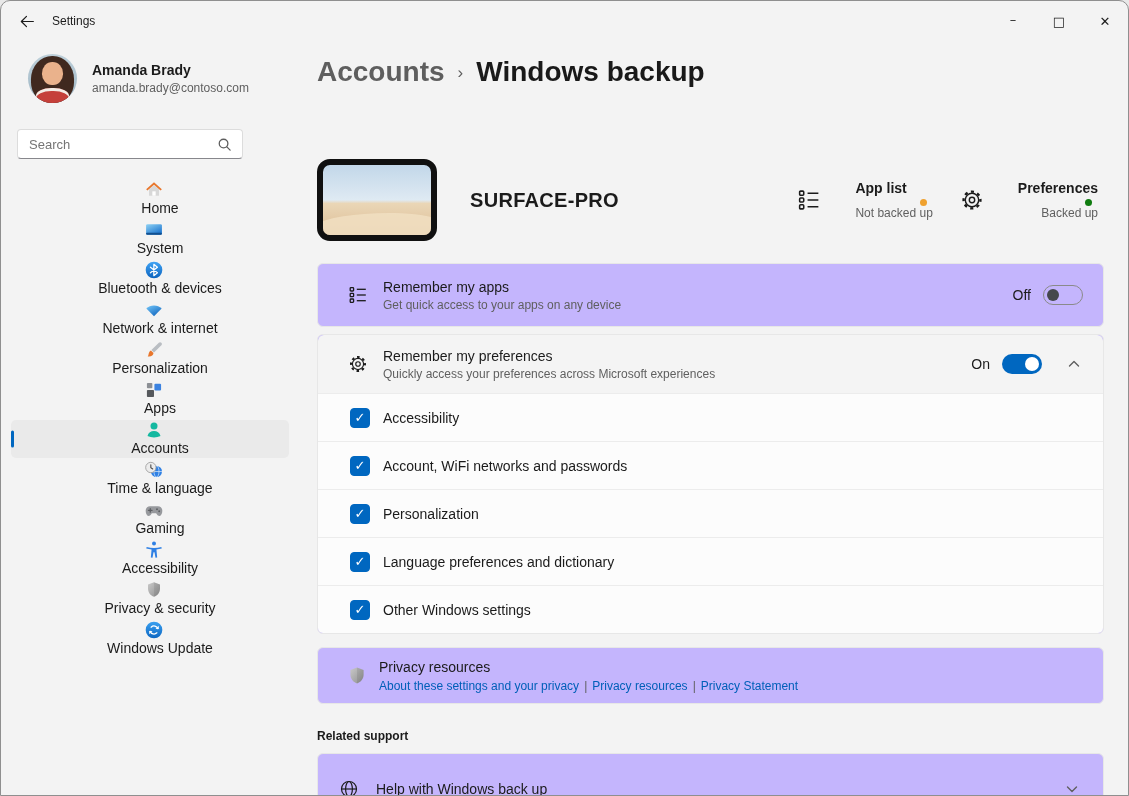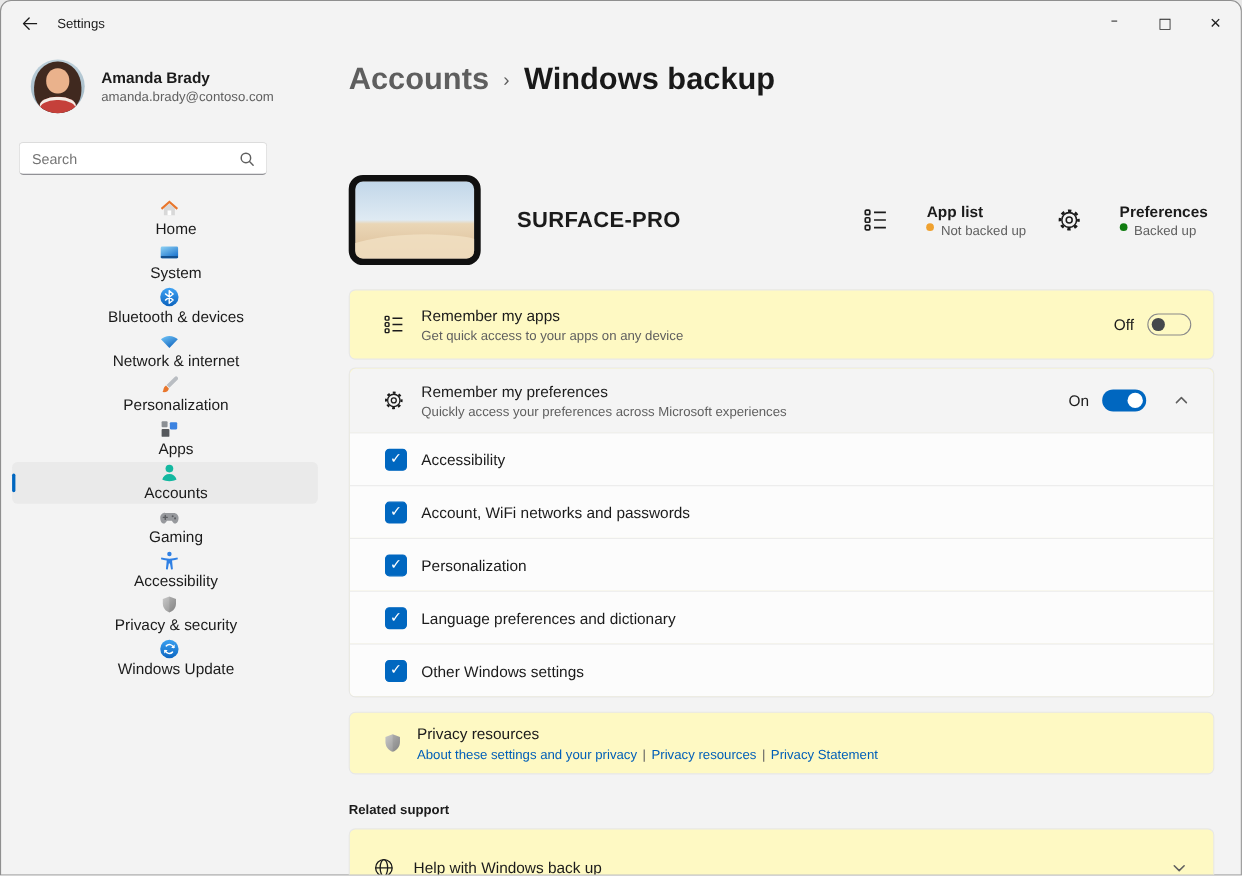--- a/index.html
+++ b/index.html
@@ -53,26 +53,26 @@
   .device-row { margin-top:71px; display:flex; align-items:center; }
   .device-thumb { position:relative; width:120px; height:82px; border:6px solid #101010; border-radius:13px; overflow:hidden; flex:none;
     background:linear-gradient(180deg,#c2d7e9 0%, #dfeaf3 50%, #ead6b6 55%, #dcbd96 100%); }
   .device-thumb::after { content:""; position:absolute; left:-12%; bottom:-10%; width:125%; height:42%; background:#f1dfc2; transform:rotate(-4deg); border-radius:45% 65% 0 0; opacity:.85; }
   .device-name { margin-left:33px; font-size:20px; font-weight:600; letter-spacing:.3px; }
   .device-statuses { margin-left:auto; display:flex; gap:27px; padding-right:6px; }
   .status { display:flex; align-items:center;gap:24px; }
   .status-icon { width:24px; height:24px; margin-right:10px; display:flex; flex:none; }
   .status-icon svg { width:24px; height:24px; }
   .status-label { font-size:14px; font-weight:600; }
-  .status-sub { display:flex; align-items:flex-start; margin-top:3px; font-size:12px; color:#5f5f5f; }
+  .status-sub { display:flex; align-items:flex-end; margin-top:3px; font-size:12px; color:#5f5f5f;flex-direction:column; }
   .dot { width:7px; height:7px; border-radius:50%; margin-right:6px; flex:none; }
   .dot-warning { background:#EFA12F; }
   .dot-success { background:#107C10; }
 
-  .card { background:#fef9c3; border:1px solid #E7E7E7; border-radius:6px; }
+  .card { background:#c4b5fd; border:1px solid #E7E7E7; border-radius:6px; }
   .setting-row { display:flex; align-items:center; height:64px; padding:0 20px 0 30px; }
   .row-icon { width:20px; height:20px; margin-right:15px; display:flex; flex:none; }
   .row-icon svg { width:20px; height:20px; }
   .row-title { font-size:14px; }
   .row-subtitle { font-size:12px; color:#5f5f5f; margin-top:3px; }
   .row-right { margin-left:auto; display:flex; align-items:center; }
   .toggle-label { font-size:14px; margin-right:12px; }
   .toggle { position:relative; width:40px; height:20px; border-radius:10px; cursor:pointer; flex:none; }
   .toggle.off { border:1px solid #8a8a8a; background:transparent; }
   .toggle.off::before { content:""; position:absolute; left:3px; top:3px; width:12px; height:12px; border-radius:50%; background:#45484c; }
@@ -226,20 +226,32 @@
         <span>Apps</span>
       </div>
       <div class="nav-item selected">
         <span class="nav-icon">
           <svg viewBox="0 0 24 24" fill="#14B8A0">
               <circle cx="12" cy="7.2" r="4.2"></circle>
               <path d="M4.2 19.2c1-3.9 4-6 7.8-6s6.8 2.1 7.8 6c-2.3 1.1-4.9 1.7-7.8 1.7s-5.5-.6-7.8-1.7z"></path>
             </svg>
         </span>
         <span>Accounts</span>
+      </div>
+      <div class="nav-item">
+        <span class="nav-icon">
+          <svg viewBox="0 0 24 24">
+              <circle cx="15" cy="13.8" r="6.6" fill="#2F80E4"></circle>
+              <ellipse cx="15" cy="13.8" rx="3" ry="6.6" fill="none" stroke="#cfe3f7" stroke-width="0.9"></ellipse>
+              <path d="M8.4 13.8h13.2" stroke="#cfe3f7" stroke-width="0.9" fill="none"></path>
+              <circle cx="8.2" cy="9" r="6.2" fill="#ececec" stroke="#9a9a9a" stroke-width="1"></circle>
+              <path d="M8.2 5.6v3.6l2.3 1.6" stroke="#4a4a4a" stroke-width="1.3" fill="none" stroke-linecap="round"></path>
+            </svg>
+        </span>
+        <span>Time &amp; language</span>
       </div>
       <div class="nav-item">
         <span class="nav-icon">
           <svg viewBox="0 0 24 24">
               <path d="M7.2 7.5h9.6c3 0 5.2 2.4 5.2 5.4 0 3.9-1.9 6.3-3.6 6.3-1.3 0-2.1-.9-3-2.1l-.8-1.1H9.4l-.8 1.1c-.9 1.2-1.7 2.1-3 2.1C3.9 19.2 2 16.8 2 12.9c0-3 2.2-5.4 5.2-5.4z" fill="#97999d"></path>
               <path d="M7.5 10.2v4.4M5.3 12.4h4.4" stroke="#5c5e62" stroke-width="1.5" stroke-linecap="round"></path>
               <circle cx="15.6" cy="11.1" r="1.1" fill="#5c5e62"></circle>
               <circle cx="18.2" cy="13.5" r="1.1" fill="#5c5e62"></circle>
             </svg>
         </span>

